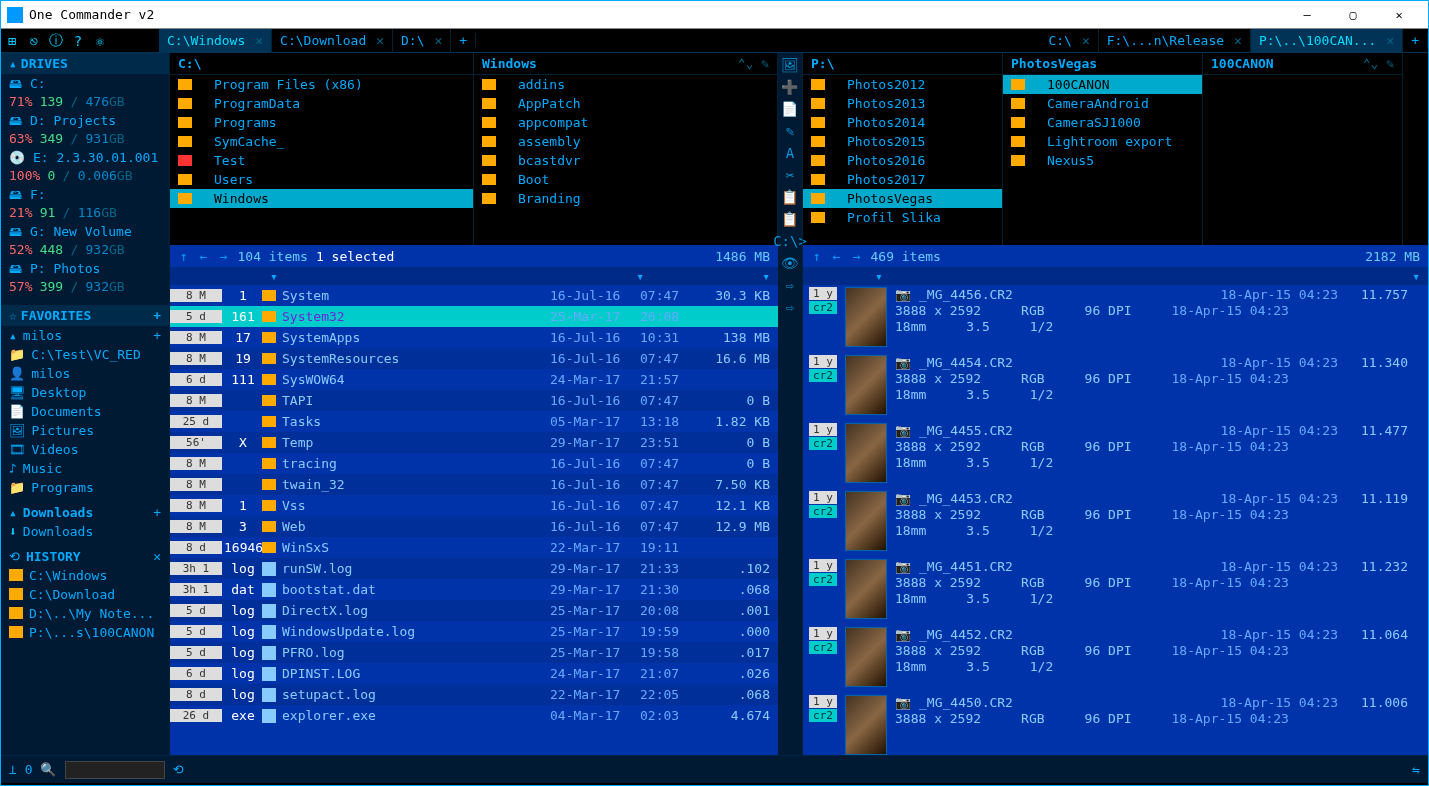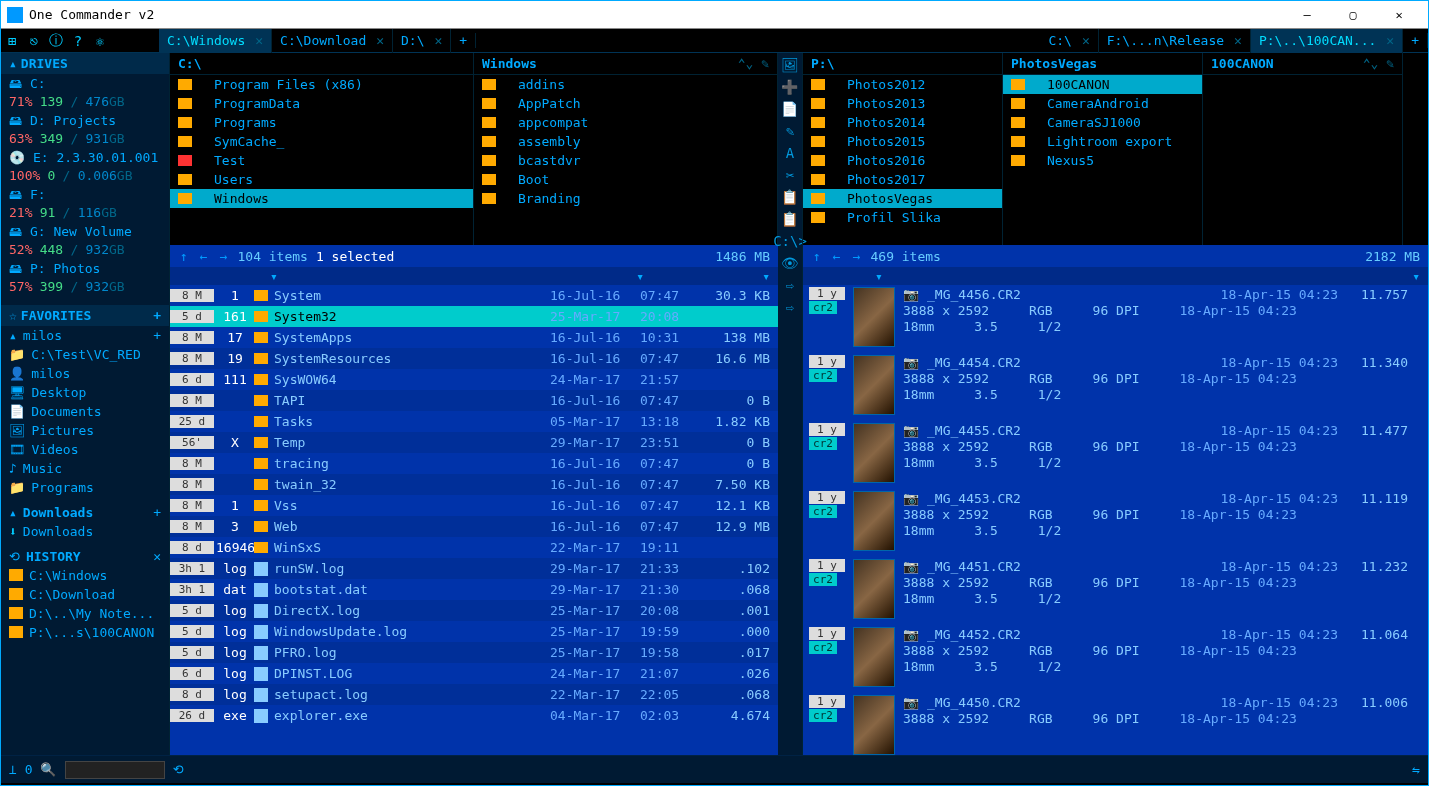--- a/index.html
+++ b/index.html
@@ -35,35 +35,35 @@
 .crumb-item .fi{width:14px;height:11px;background:#ffaa00;display:inline-block}
 .status{height:22px;background:#0033aa;color:#66ccff;display:flex;align-items:center;padding:0 8px;gap:8px}
 .status .spacer{flex:1}
 .filelist{flex:1;background:#0033aa;overflow-y:auto;position:relative}
 .filelist::-webkit-scrollbar{width:10px}
 .filelist::-webkit-scrollbar-track{background:#001a55}
 .filelist::-webkit-scrollbar-thumb{background:#0066cc}
 .row{display:flex;align-items:center;height:21px;padding-right:8px}
 .row:nth-child(even){background:#002f99}
 .row.sel{background:#00cccc;color:#002255}
-.row .age{width:44px;text-align:center;background:#ddd;color:#333;font-size:11px;margin-right:2px}
+.row .age{width:52px;text-align:center;background:#ddd;color:#333;font-size:11px;margin-right:2px}
 .row .cnt{width:38px;text-align:center;color:#fff}
 .row .fi{width:14px;height:11px;background:#ffaa00;display:inline-block;margin-right:6px}
 .row .fii{width:14px;height:14px;display:inline-block;background:#88ccff;margin-right:6px}
 .row .name{color:#88ccff;flex:0 0 auto}
-.row.sel .name{color:#000000}
+.row.sel .name{color:#6d28d9}
 .row .sp{flex:1}
 .row .date{color:#66aaff;width:90px}
 .row .time{color:#66aaff;width:50px}
 .row .size{width:80px;text-align:right;color:#88ccff}
 .iconstrip{width:24px;background:#001a33;display:flex;flex-direction:column;align-items:center;padding-top:4px;gap:6px}
 .iconstrip .isb{color:#0099dd;font-size:14px}
 .photolist{flex:1;background:#0033aa;overflow-y:auto}
 .photo{display:flex;padding:2px 6px;gap:8px;align-items:flex-start;height:68px}
-.photo .age{width:36px;text-align:center;background:#ddd;color:#333;font-size:11px}
+.photo .age{width:28px;text-align:center;background:#ddd;color:#333;font-size:11px}
 .photo .ext{width:28px;text-align:center;background:#00cccc;color:#003333;font-size:11px}
 .photo .thumb{width:42px;height:60px;background:linear-gradient(135deg,#443322,#886644,#221100);border:1px solid #0066aa}
 .photo .pinfo{flex:1;display:flex;flex-direction:column;gap:1px;font-size:12px}
 .photo .pname{color:#88ccff}
 .photo .pmeta{display:flex;gap:40px;color:#88ccff}
 .photo .pdate{color:#66aaff;position:absolute;right:90px}
 .photo .psize{position:absolute;right:20px;color:#88ccff}
 .photo{position:relative}
 .bottombar{height:28px;background:#001a33;display:flex;align-items:center;padding:0 8px;gap:8px;border-top:1px solid #002244}
 .bottombar .bb{color:#00aaff}

